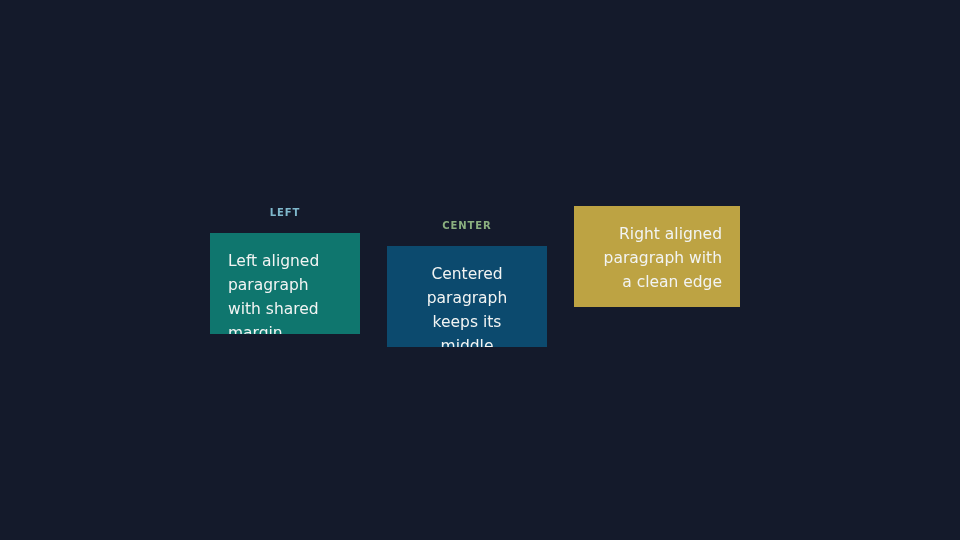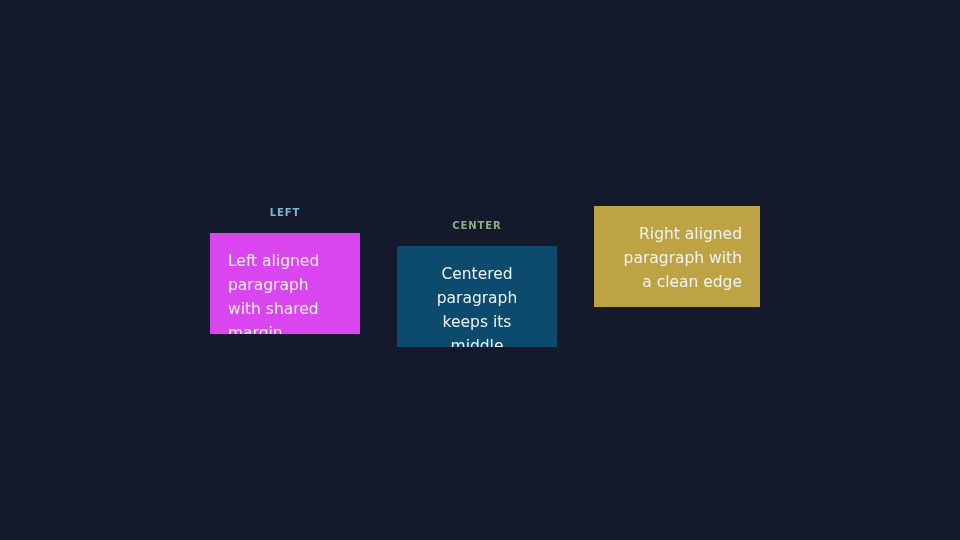--- a/index.html
+++ b/index.html
@@ -18,21 +18,21 @@
     width: 960px;
     height: 540px;
   }
   .card-row {
     position: absolute;
     left: 210px;
     top: 206px;
     display: flex;
     flex-direction: row;
     align-items: flex-start;
-    gap: 37px;
+    gap: 27px;
   }
   .card-col {
     display: flex;
     flex-direction: column;
     align-items: stretch;
   }
   .card-label {
     font-size: 10px;
     letter-spacing: 0.9px;
     font-weight: 700;
@@ -59,21 +59,21 @@
   }
 </style>
 </head>
 <body style="background: rgb(20, 26, 43);">
 
 <div class="stage">
   <div class="card-row">
 
     <div class="card-col left">
       <div class="card-label" style="color: rgb(127, 184, 204);">LEFT</div>
-      <div class="card-box" style="background: #d946ef; color: rgb(242, 244, 243); text-align: left;">
+      <div class="card-box" style="background: #0f766e; color: rgb(242, 244, 243); text-align: left;">
         <span class="card-text">Left aligned paragraph with shared margin</span>
       </div>
     </div>
 
     <div class="card-col center">
       <div class="card-label" style="color: rgb(139, 176, 127); margin-top: 13px;">CENTER</div>
       <div class="card-box" style="background: #0c4a6e; color: rgb(242, 244, 243); text-align: center;">
         <span class="card-text">Centered paragraph keeps its middle</span>
       </div>
     </div>

